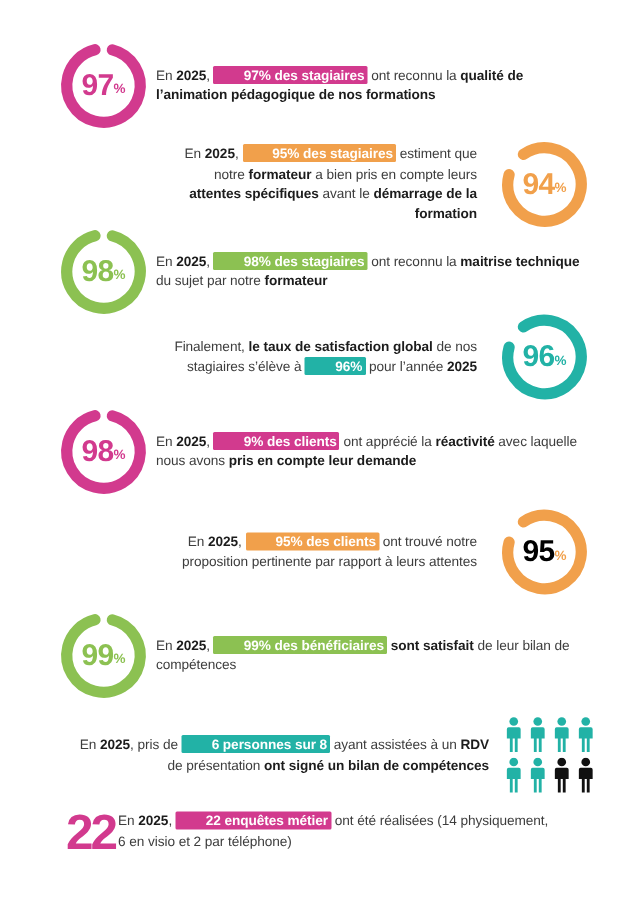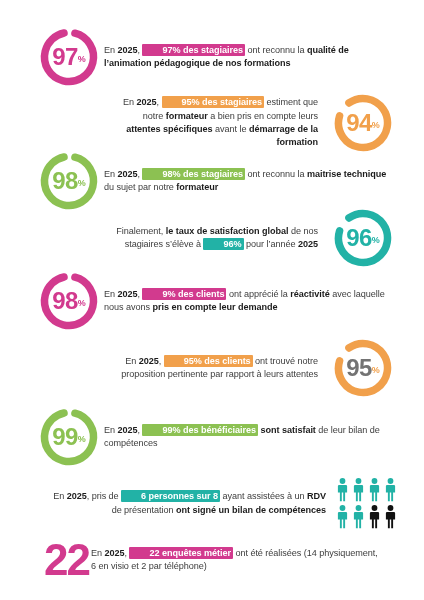--- a/index.html
+++ b/index.html
@@ -31,21 +31,21 @@
   .donut svg { display: block; width: 62px; height: 62px; }
   .donut .dlabel {
     position: absolute;
     inset: 0;
     display: flex;
     align-items: center;
     justify-content: center;
     line-height: 1;
   }
   .donut .dnum {
-    font-size: 24px;
+    font-size: 20px;
     font-weight: bold;
     letter-spacing: -0.5px;
   }
   .donut .dpct {
     font-size: 9px;
     font-weight: bold;
     align-self: center;
     margin-left: 0px;
     margin-top: 4px;
   }
@@ -63,21 +63,21 @@
     font-weight: bold;
     padding: 1px 2px 1px 20px;
     border-radius: 1px;
     white-space: nowrap;
   }
   .ta-left  { text-align: left; }
   .ta-right { text-align: right; }
 
   
   .bignum {
-    font-size: 44px;
+    font-size: 33px;
     font-weight: bold;
     line-height: 1;
     letter-spacing: -2px;
     flex: 0 0 auto;
   }
 
   
   .people {
     display: grid;
     grid-template-columns: repeat(4, 13px);
@@ -158,21 +158,21 @@
         <div class="txt ta-left" style="width:290px"><span>En </span><b>2025</b><span>, </span><span class="hl" style="background:#D23A8E">9% des clients</span><span> ont apprécié la </span><b>réactivité</b><span> avec laquelle nous avons </span><b>pris en compte leur demande</b></div>
       </div>
       <div class="row" id="stat-proposition-pertinente" style="top:337px;left:108px;">
         <div class="txt ta-right" style="width:210px"><span>En </span><b>2025</b><span>, </span><span class="hl" style="background:#F1A04B">95% des clients</span><span> ont trouvé notre proposition pertinente par rapport à leurs attentes</span></div>
         <div style="width:14px"></div>
         <div class="donut">
           <svg viewBox="0 0 62 62">
             <circle cx="31" cy="31" r="24.5" fill="none" stroke="#F1A04B" stroke-width="7.5" stroke-linecap="round" stroke-dasharray="136.83 17.10" transform="rotate(-125 31 31)"></circle>
           </svg>
           <div class="dlabel">
-            <span class="dnum" style="color:#737373">95</span>
+            <span class="dnum" style="color:#000000">95</span>
             <span class="dpct" style="color:#F1A04B">%</span>
           </div>
         </div>
       </div>
       <div class="row" id="stat-beneficiaires-satisfaits" style="top:406px;left:38px;">
         <div class="donut">
           <svg viewBox="0 0 62 62">
             <circle cx="31" cy="31" r="24.5" fill="none" stroke="#8CC152" stroke-width="7.5" stroke-linecap="round" stroke-dasharray="141.97 11.97" transform="rotate(-76 31 31)"></circle>
           </svg>
           <div class="dlabel">

